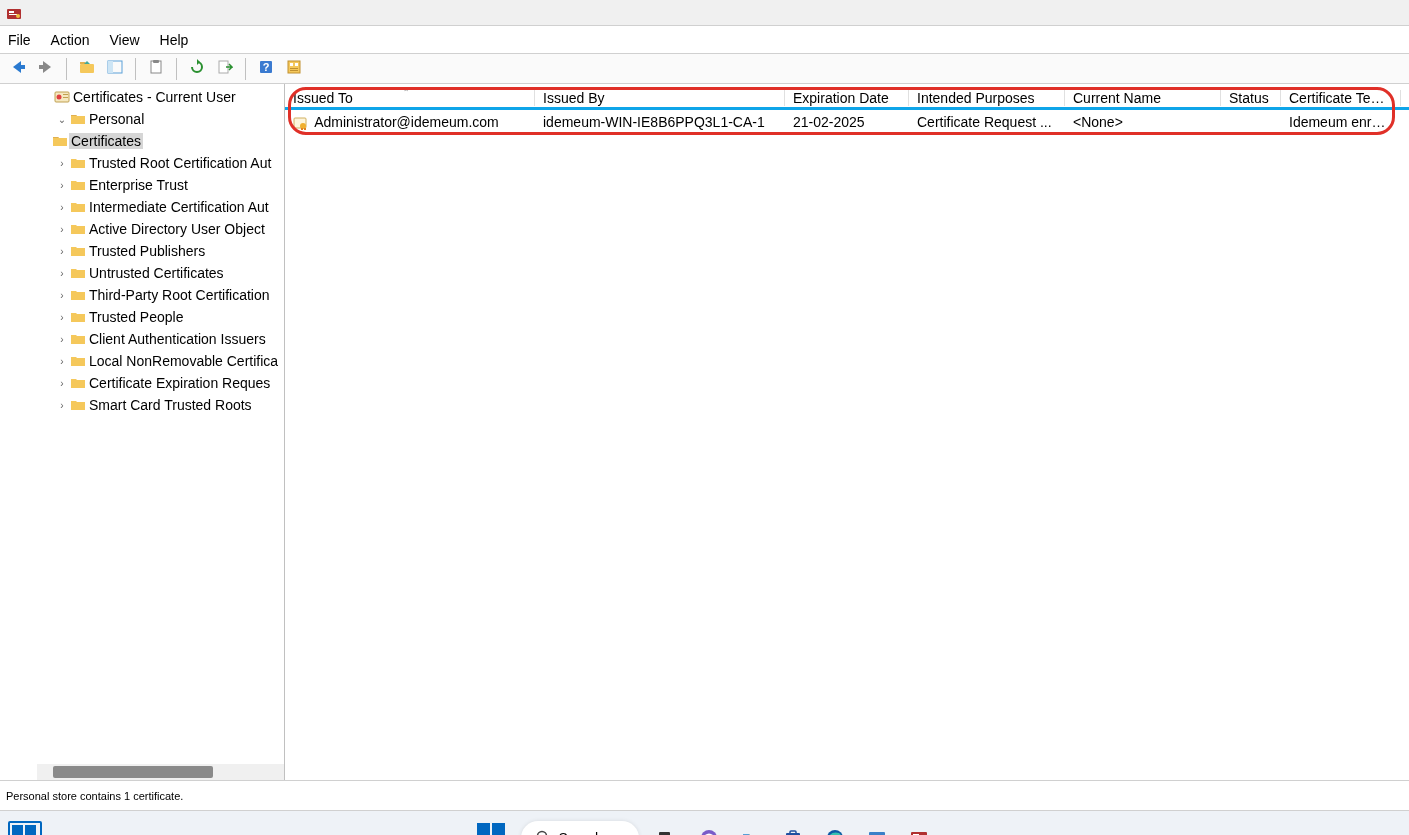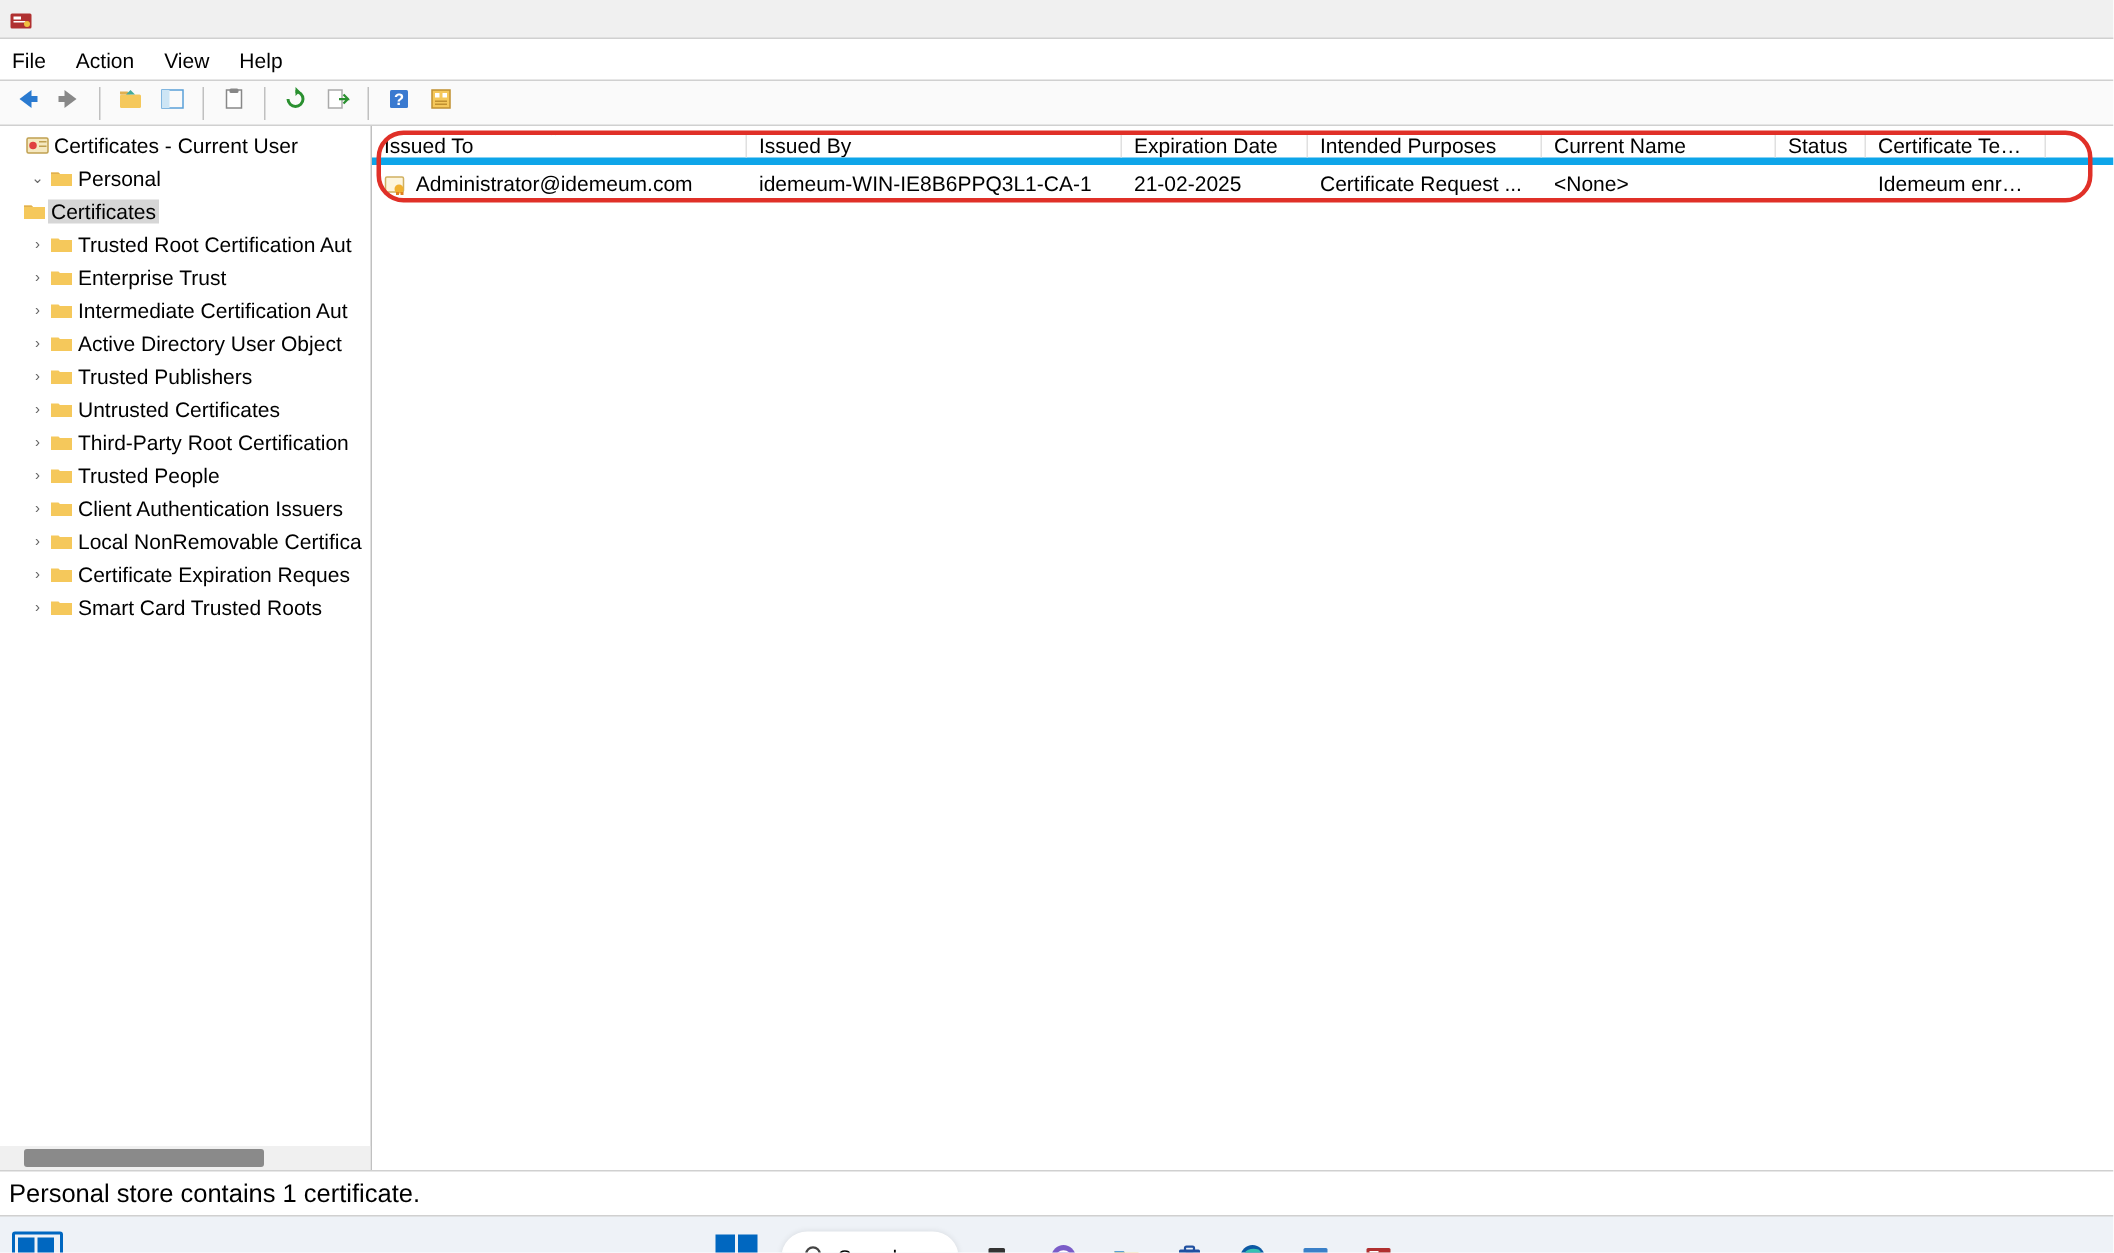--- a/index.html
+++ b/index.html
@@ -12,53 +12,53 @@
   
   .menu-bar { height: 28px; display: flex; align-items: center; padding: 4px 8px; border-bottom: 1px solid #d0d0d0; font-size: 14px; gap: 20px; }
   .menu-bar span { cursor: default; }
   
   
   .toolbar { height: 30px; display: flex; align-items: center; padding: 0 6px; border-bottom: 1px solid #d0d0d0; gap: 4px; background: #fafafa; }
   .toolbar .sep { width: 1px; height: 22px; background: #c0c0c0; margin: 0 4px; }
   .toolbar .tbtn { width: 24px; height: 24px; display: flex; align-items: center; justify-content: center; border: 1px solid transparent; }
   
   
-  .main { display: flex; height: 696px; }
+  .main { display: flex; height: 696px; margin-left: 37px; }
   .tree-pane { width: 248px; border-right: 1px solid #c0c0c0; overflow: hidden; display: flex; flex-direction: column; position: relative; }
   .tree-body { flex: 1; overflow: hidden; font-size: 14px; padding-top: 2px; }
   .tree-row { display: flex; align-items: center; height: 22px; white-space: nowrap; cursor: default; }
   .tree-row .arrow { width: 14px; text-align: center; color: #666; font-size: 10px; }
   .tree-row .ticon { width: 18px; display: flex; align-items: center; justify-content: center; }
   .tree-row .label { padding: 0 2px; }
   .tree-row.selected .label { background: #d6d6d6; }
   .tree-indent-0 { padding-left: 2px; }
   .tree-indent-1 { padding-left: 18px; }
   .tree-indent-2 { }
   .tree-scroll { height: 16px; background: #f0f0f0; position: relative; }
   .tree-scroll .thumb { position: absolute; left: 16px; top: 2px; width: 160px; height: 12px; background: #8a8a8a; border-radius: 2px; }
   
   
   .list-pane { flex: 1; position: relative; }
   .highlight-box { position: absolute; top: 3px; left: 3px; right: 14px; height: 48px; border: 3px solid #e03028; border-radius: 18px; pointer-events: none; }
-  .list-header { display: flex; height: 26px; align-items: center; font-size: 14px; border-bottom: 5px solid #0ea5e9; padding-top: 4px; }
+  .list-header { display: flex; height: 26px; align-items: center; font-size: 14px; border-bottom: 3px solid #0ea5e9; padding-top: 4px; }
   .list-header .col { padding: 0 8px; border-right: 1px solid #e0e0e0; white-space: nowrap; overflow: hidden; text-overflow: ellipsis; }
   .sort-ind { font-size: 8px; color: #888; position: relative; top: -8px; left: 50px; }
   .list-row { display: flex; height: 24px; align-items: center; font-size: 14px; }
   .list-row .cell { padding: 0 8px; white-space: nowrap; overflow: hidden; text-overflow: ellipsis; }
   .col-issued-to, .cell-issued-to { width: 250px; }
   .col-issued-by, .cell-issued-by { width: 250px; }
   .col-exp, .cell-exp { width: 124px; }
   .col-purp, .cell-purp { width: 156px; }
   .col-fn, .cell-fn { width: 156px; }
   .col-status, .cell-status { width: 60px; }
   .col-tmpl, .cell-tmpl { width: 120px; }
   .cert-icon { width: 16px; height: 14px; display: inline-block; vertical-align: middle; margin-right: 2px; }
   
   
-  .status-bar { height: 30px; display: flex; align-items: center; padding: 0 6px; font-size: 17px; border-top: 1px solid #d0d0d0; }
+  .status-bar { height: 30px; display: flex; align-items: center; padding: 0 6px; font-size: 11px; border-top: 1px solid #d0d0d0; }
   
   
   .taskbar { height: 55px; display: flex; align-items: center; background: #eef2f7; border-top: 1px solid #d0d0d0; padding: 0 8px; position: relative; }
   .taskbar .left-icon { width: 34px; height: 34px; border: 2px solid #0067c0; border-radius: 2px; display: flex; flex-wrap: wrap; padding: 2px; gap: 2px; }
   .left-icon .sq { width: 11px; height: 11px; background: #0067c0; }
   .taskbar-center { position: absolute; left: 50%; transform: translateX(-50%); display: flex; align-items: center; gap: 14px; }
   .win-start { width: 30px; height: 30px; display: flex; flex-wrap: wrap; gap: 2px; }
   .win-start .s { width: 13px; height: 13px; background: #0067c0; }
   .search-box { width: 118px; height: 34px; background: #fff; border-radius: 17px; display: flex; align-items: center; padding: 0 14px; gap: 8px; font-size: 14px; box-shadow: 0 0 4px rgba(0,0,0,0.1); }
   .task-icon { width: 28px; height: 28px; display: flex; align-items: center; justify-content: center; font-size: 18px; }

